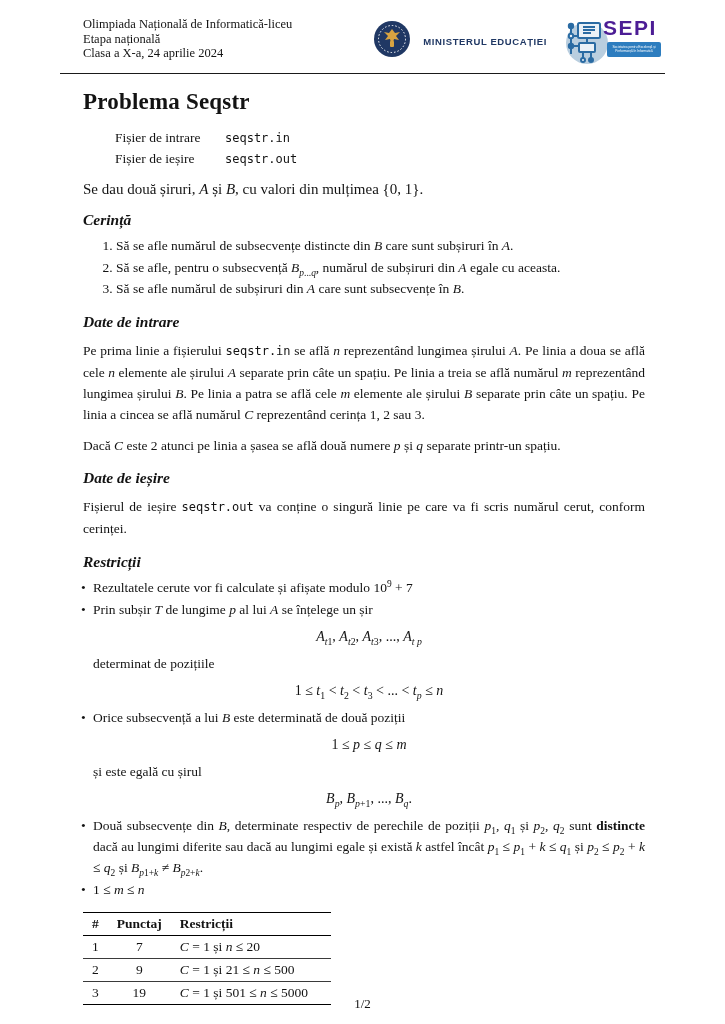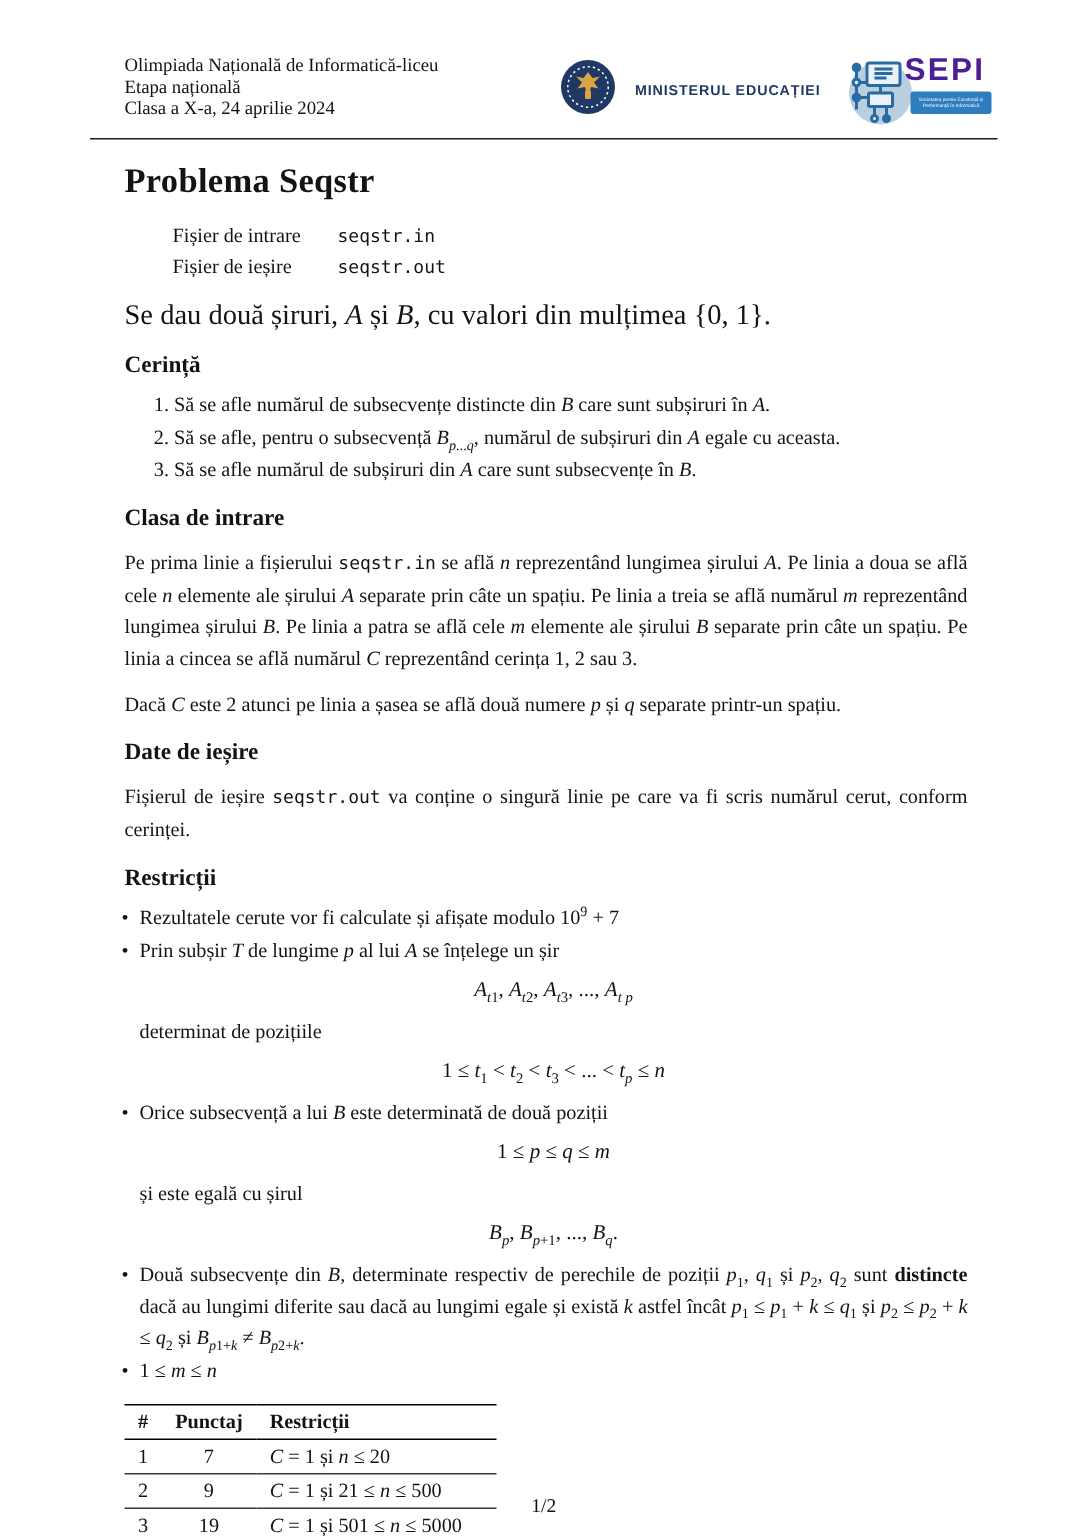--- a/index.html
+++ b/index.html
@@ -3,42 +3,42 @@
 <meta charset="utf-8">
 <style>
   * { margin:0; padding:0; box-sizing:border-box; }
   html,body { background:#ffffff; }
   .page {
     width:725px; height:1024px; background:#ffffff; color:#131313;
     font-family:"Liberation Serif", serif; position:relative; overflow:hidden;
     padding:14px 60px 0 60px;
   }
   
-  .hdr { display:flex; justify-content:space-between; align-items:flex-start;margin-top:19px; }
+  .hdr { display:flex; justify-content:space-between; align-items:flex-start; }
   .hdr-left { padding-left:23px; padding-top:3px; font-size:12.5px; line-height:14.5px; }
   .hdr-right { display:flex; align-items:center; gap:14px; padding-top:2px; }
   .ministry { display:flex; align-items:center; gap:13px; }
   .min-text { font-family:"Liberation Sans", sans-serif; font-weight:bold; font-size:9.5px;
               letter-spacing:.6px; color:#203864; white-space:nowrap; }
   .sepi { position:relative; width:104px; height:50px; }
   .sepi-word { position:absolute; left:42px; top:0px; font-family:"Liberation Sans", sans-serif;
                font-weight:bold; font-size:21px; letter-spacing:1.5px; color:#4c1d95; }
   .sepi-tag { position:absolute; left:46px; top:26px; width:54px; height:15px;
               background:#2d7dbf; border-radius:2px; color:#ffffff;
               font-family:"Liberation Sans", sans-serif; font-size:3.2px; line-height:4px;
               text-align:center; padding:3px 2px; overflow:hidden; }
   .head-rule { border:none; border-top:1.3px solid #1a1a1a; margin-top:7px; }
   
   .content { margin:0 20px 0 23px; }
   h1 { font-size:23px; font-weight:bold; margin-top:15px; letter-spacing:.2px; }
   .filebox { margin:13px 0 4px 32px; font-size:13.5px; line-height:19.5px; }
   .flabel { display:inline-block; width:110px; }
   code { font-family:"DejaVu Sans Mono", monospace; font-size:12px; }
-  .intro { margin-top:12px; font-size:19px; }
-  h2 { font-size:15.5px; font-weight:bold; margin-top:13px; }
+  .intro { margin-top:12px; font-size:15px; }
+  h2 { font-size:15.5px; font-weight:bold; margin-top:13px;font-style:italic; }
   ol.req { margin-top:6px; padding-left:33px; font-size:13.5px; line-height:21.5px; }
   p.body { margin-top:9px; font-size:13.5px; line-height:21.3px; text-align:justify; }
   ul.restr { list-style:none; margin-top:6px; font-size:13.5px; line-height:21px; }
   ul.restr > li { position:relative; padding-left:10px; margin-top:1px; text-align:justify;font-family:Liberation Serif, serif; }
   ul.restr > li::before { content:"\2022"; position:absolute; left:-2px; top:0; }
   .formula { text-align:center; margin:6px 0 6px 0; font-size:14px; }
   sub, sup { font-size:.7em; line-height:0; }
   
   table.score { border-collapse:collapse; margin-top:12px; font-size:13.5px; }
   table.score th { font-weight:bold; text-align:left; border-bottom:1.2px solid #000; }
@@ -118,21 +118,21 @@
 
     <p class="intro">Se dau două șiruri, <i>A</i> și <i>B</i>, cu valori din mulțimea {0, 1}.</p>
 
     <h2>Cerință</h2>
     <ol class="req">
       <li>Să se afle numărul de subsecvențe distincte din <i>B</i> care sunt subșiruri în <i>A</i>.</li>
       <li>Să se afle, pentru o subsecvență <i>B</i><sub><i>p</i>...<i>q</i></sub>, numărul de subșiruri din <i>A</i> egale cu aceasta.</li>
       <li>Să se afle numărul de subșiruri din <i>A</i> care sunt subsecvențe în <i>B</i>.</li>
     </ol>
 
-    <h2>Clasa de intrare</h2>
+    <h2>Date de intrare</h2>
     <p class="body">Pe prima linie a fișierului <code>seqstr.in</code> se află <i>n</i> reprezentând lungimea șirului <i>A</i>.  Pe linia a doua se află cele <i>n</i> elemente ale șirului <i>A</i> separate prin câte un spațiu.  Pe linia a treia se află numărul <i>m</i> reprezentând lungimea șirului <i>B</i>. Pe linia a patra se află cele <i>m</i> elemente ale șirului <i>B</i> separate prin câte un spațiu. Pe linia a cincea se află numărul <i>C</i> reprezentând cerința 1, 2 sau 3.</p>
     <p class="body">Dacă <i>C</i> este 2 atunci pe linia a șasea se află două numere <i>p</i> și <i>q</i> separate printr-un spațiu.</p>
 
     <h2>Date de ieșire</h2>
     <p class="body">Fișierul de ieșire <code>seqstr.out</code> va conține o singură linie pe care va fi scris numărul cerut, conform cerinței.</p>
 
     <h2>Restricții</h2>
     <ul class="restr">
       <li>
         <span>Rezultatele cerute vor fi calculate și afișate modulo 10<sup>9</sup> + 7</span>

